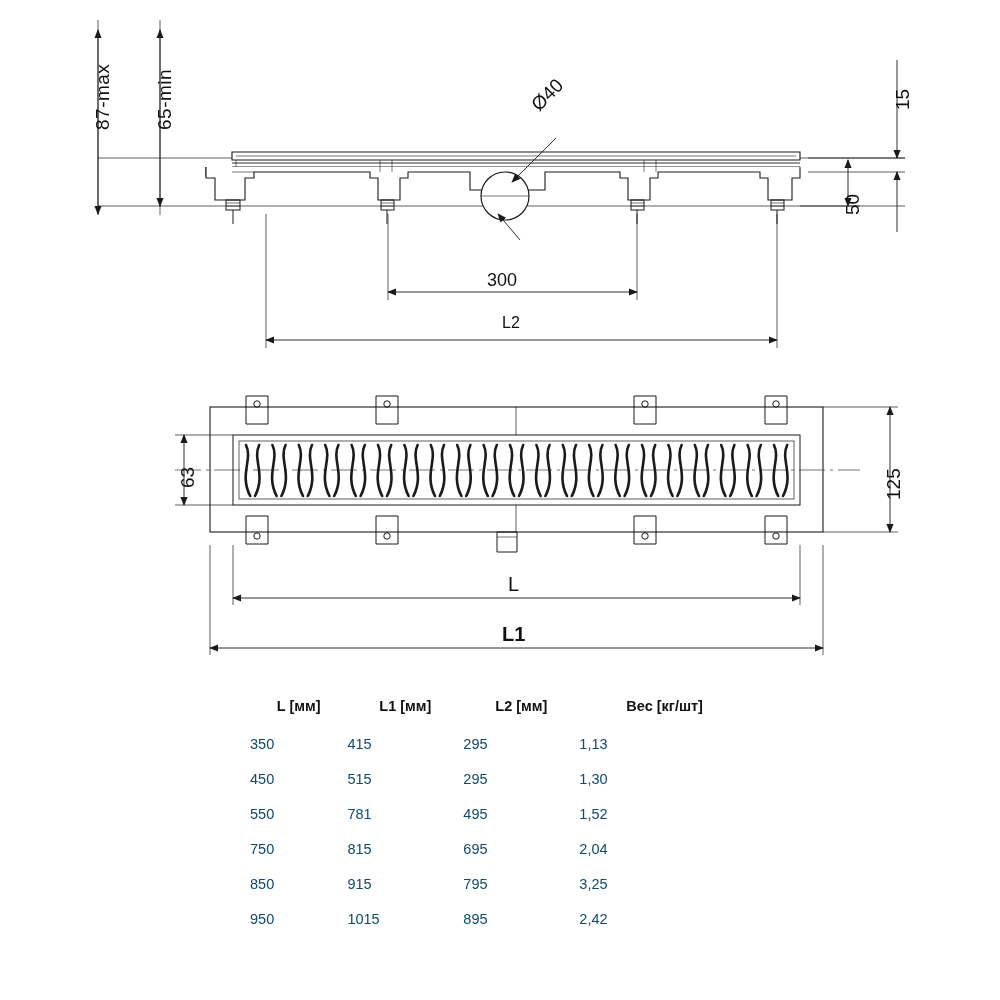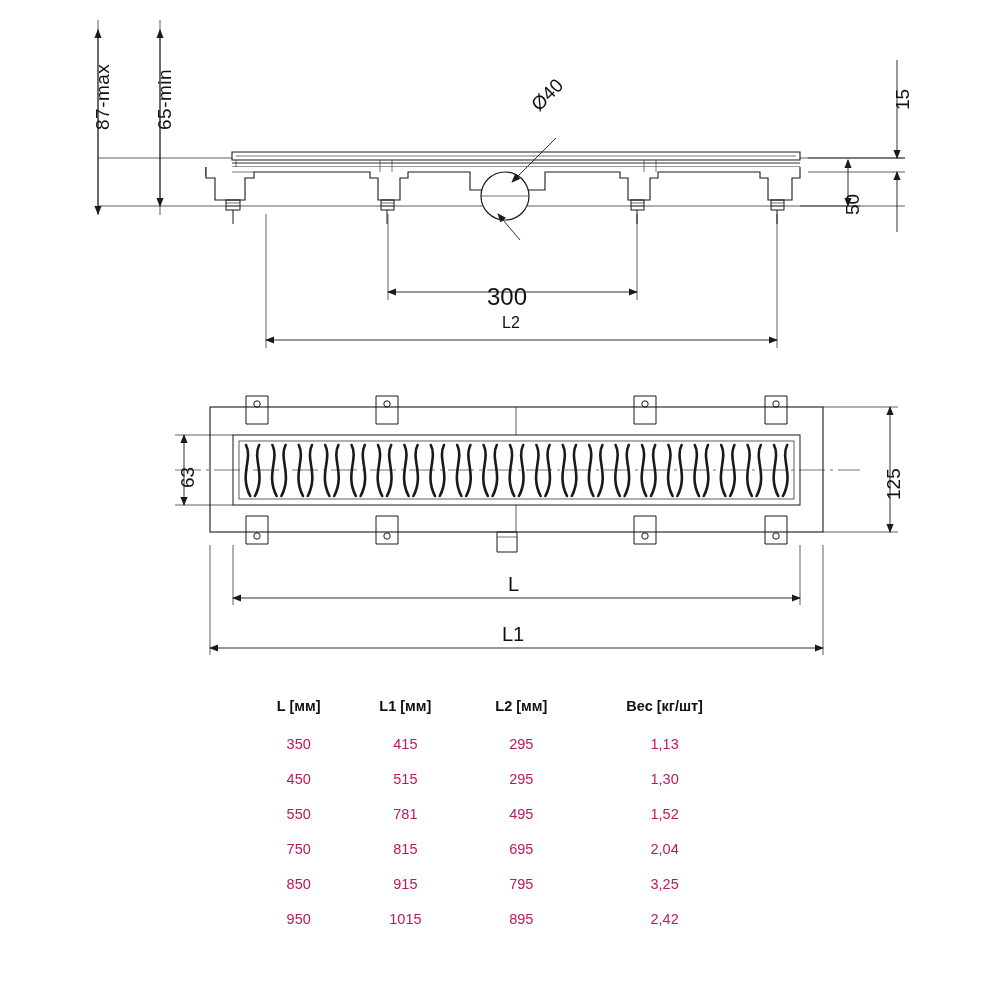--- a/index.html
+++ b/index.html
@@ -5,21 +5,21 @@
   html,body{margin:0;padding:0;background:#ffffff;}
   body{width:1000px;height:1000px;position:relative;font-family:"Liberation Sans",sans-serif;color:#1a1a1a;overflow:hidden;}
   #stage{position:absolute;left:0;top:0;width:1000px;height:1000px;}
   svg.draw{position:absolute;left:0;top:0;width:1000px;height:1000px;}
   .lbl{position:absolute;font-family:"Liberation Sans",sans-serif;color:#111;white-space:nowrap;}
   .vert{transform-origin:left top;}
   
   #spec{position:absolute;left:250px;top:693px;width:500px;}
   #spec table{border-collapse:collapse;width:100%;}
   #spec th{font-weight:bold;font-size:14.5px;padding:5px 0 12px 0;text-align:center;color:#111;}
-  #spec td{font-size:14.5px;padding:9.5px 0;text-align:center;color:#be185d;}
+  #spec td{font-size:14.5px;padding:9.5px 0;color:#0c4a6e;}
 </style>
 </head>
 <body>
 
 <div id="stage">
 
   <svg class="draw" viewBox="0 0 1000 1000">
     <defs>
       <marker id="arrEnd" markerWidth="10" markerHeight="8" refX="9" refY="4" orient="auto">
         <path d="M0,0 L10,4 L0,8 z" fill="#1a1a1a"></path>
@@ -214,35 +214,35 @@
       <line x1="210" y1="648" x2="823" y2="648" marker-start="url(#arrStart)" marker-end="url(#arrEnd)"></line>
     </g>
   </svg>
 
   <div class="lbl vert" style="left:92px;top:130px;transform:rotate(-90deg);font-size:19px;letter-spacing:0.5px;">87-max</div>
 
   <div class="lbl vert" style="left:154px;top:130px;transform:rotate(-90deg);font-size:19px;letter-spacing:0.5px;">65-min</div>
 
   <div class="lbl" style="left:527px;top:100px;transform:rotate(-45deg);transform-origin:left top;font-size:19px;">Ø40</div>
 
-  <div class="lbl" style="left:487px;top:283px;font-size:24px;">300</div>
+  <div class="lbl" style="left:487px;top:270px;font-size:18px;">300</div>
 
   <div class="lbl" style="left:502px;top:314px;font-size:16px;">L2</div>
 
   <div class="lbl vert" style="left:892px;top:110px;transform:rotate(-90deg);font-size:19px;">15</div>
 
   <div class="lbl vert" style="left:842px;top:215px;transform:rotate(-90deg);font-size:19px;">50</div>
 
   <div class="lbl vert" style="left:177px;top:488px;transform:rotate(-90deg);font-size:19px;">63</div>
 
   <div class="lbl vert" style="left:883px;top:500px;transform:rotate(-90deg);font-size:19px;">125</div>
 
   <div class="lbl" style="left:508px;top:573px;font-size:20px;">L</div>
 
-  <div class="lbl" style="left:502px;top:623px;font-size:20px;">L1</div>
+  <div class="lbl" style="left:502px;top:623px;font-size:20px;font-weight:bold;">L1</div>
 
   <div id="spec">
     <table>
       <thead>
         <tr>
           <th>L [мм]</th>
           <th>L1 [мм]</th>
           <th>L2 [мм]</th>
           <th>Вес [кг/шт]</th>
         </tr>

